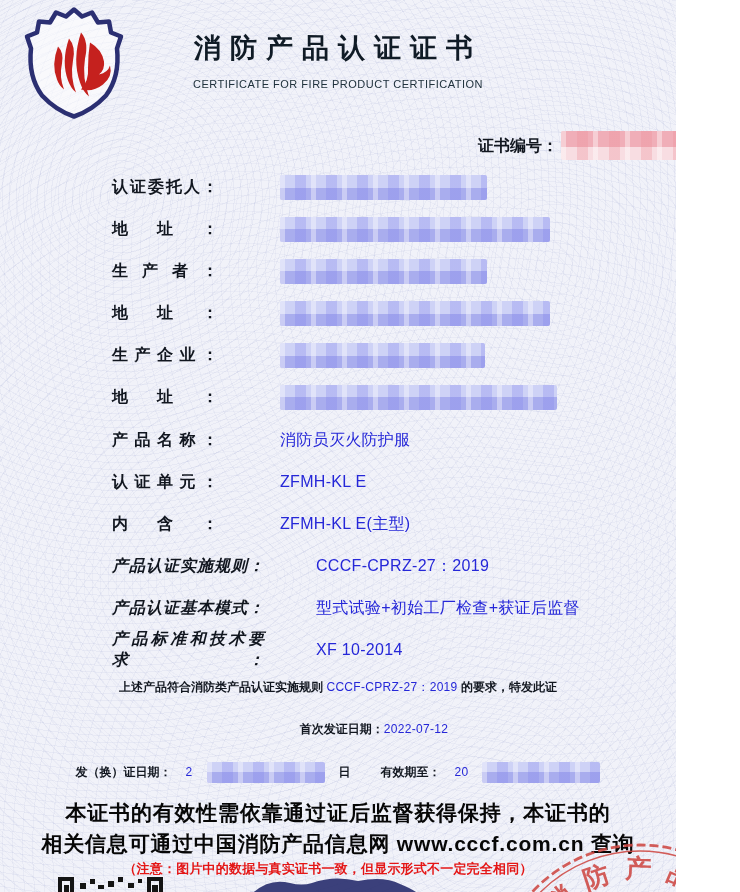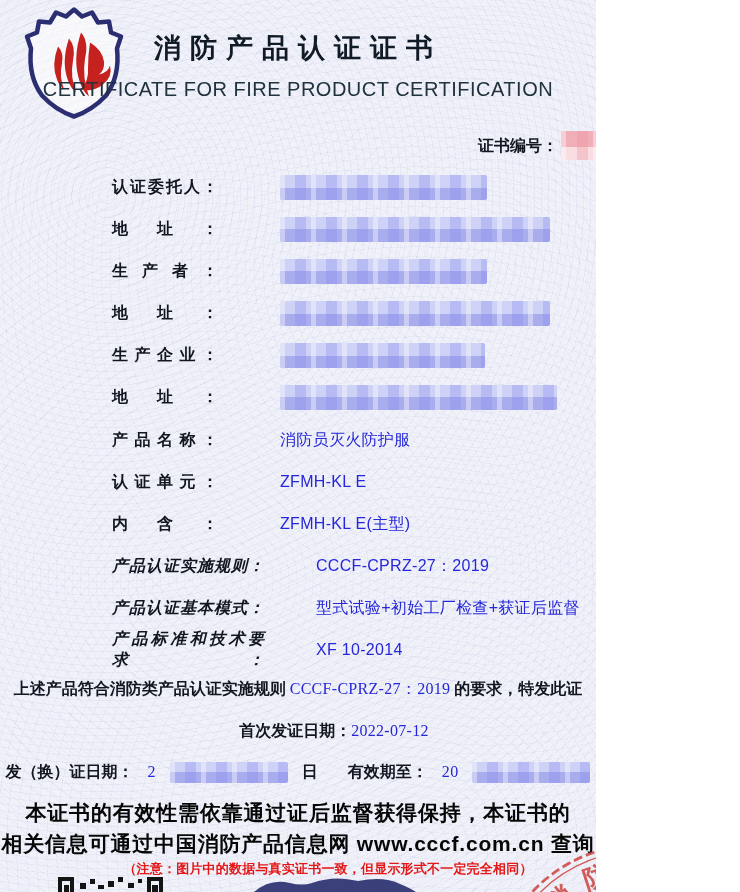--- a/index.html
+++ b/index.html
@@ -1,32 +1,32 @@
 <!DOCTYPE html>
 <html><head>
 <meta charset="utf-8">
 <style>
   html,body{margin:0;padding:0;}
   body{font-family:"Liberation Sans","DejaVu Sans",sans-serif;}
   #page{
-    position:relative;width:596px;height:892px;overflow:hidden;
+    position:relative;width:676px;height:892px;overflow:hidden;
     background-color:#f1f2f9;
     background-image:
       repeating-radial-gradient(circle at 18% 22%, rgba(140,150,200,0.10) 0 1px, transparent 1px 7px),
       repeating-radial-gradient(circle at 82% 30%, rgba(140,150,200,0.08) 0 1px, transparent 1px 9px),
       repeating-radial-gradient(circle at 35% 65%, rgba(140,150,200,0.07) 0 1px, transparent 1px 8px),
       repeating-radial-gradient(circle at 70% 95%, rgba(140,150,200,0.09) 0 1px, transparent 1px 10px);
   }
   .title{
     position:absolute;top:30px;left:0;width:100%;text-align:center;
     font-size:27px;font-weight:700;letter-spacing:9px;color:#101b26;
   }
   .subtitle{
     position:absolute;top:78px;left:0;width:100%;text-align:center;
-    font-size:20px;font-weight:400;letter-spacing:0.5px;color:#20323d;
+    font-size:11px;font-weight:400;letter-spacing:0.5px;color:#20323d;
   }
   .logo{position:absolute;left:24px;top:4px;width:100px;height:116px;}
   .certno-row{position:absolute;top:136px;left:478px;font-size:16px;color:#11161f;font-weight:600;}
   .blur{
     border-radius:2px;position:relative;overflow:hidden;
     background:linear-gradient(180deg,#ced2f6 0 50%,#a9adee 50% 100%);
   }
   .blur::after{
     content:"";position:absolute;inset:0;
     background:repeating-linear-gradient(90deg,
@@ -42,21 +42,21 @@
   .certno-blur{position:absolute;top:131px;left:561px;width:179px;height:29px;}
   .row{position:absolute;left:112px;height:26px;display:flex;align-items:center;font-size:16px;gap:48px;}
   .lbl{
     display:inline-block;width:106px;margin-right:14px;
     text-align:justify;text-align-last:justify;
     color:#11161f;font-weight:600;white-space:normal;
   }
   .lbl.wide{width:152px;margin-right:4px;font-style:italic;}
   .val{color:#2527d8;font-weight:500;letter-spacing:0.3px;white-space:nowrap;}
   .rblur{height:25px;}
-  .center-row{position:absolute;left:0;width:100%;text-align:center;font-size:16px;color:#11161f;font-weight:600;font-family:Liberation Serif, serif;}
+  .center-row{position:absolute;left:0;width:100%;text-align:center;font-size:12px;color:#11161f;font-weight:600;}
   .center-row .val{font-weight:500;}
   .dates-row{display:flex;justify-content:center;align-items:center;gap:14px;}
   .dblur{display:inline-block;width:118px;height:21px;vertical-align:middle;}
   .bold-line{
     position:absolute;left:0;width:100%;text-align:center;
     font-size:21px;font-weight:700;letter-spacing:0.8px;color:#070707;
   }
   .note-line{
     position:absolute;top:860px;left:0;width:656px;text-align:center;
     font-size:13px;font-weight:700;color:#e41616;letter-spacing:0.2px;

